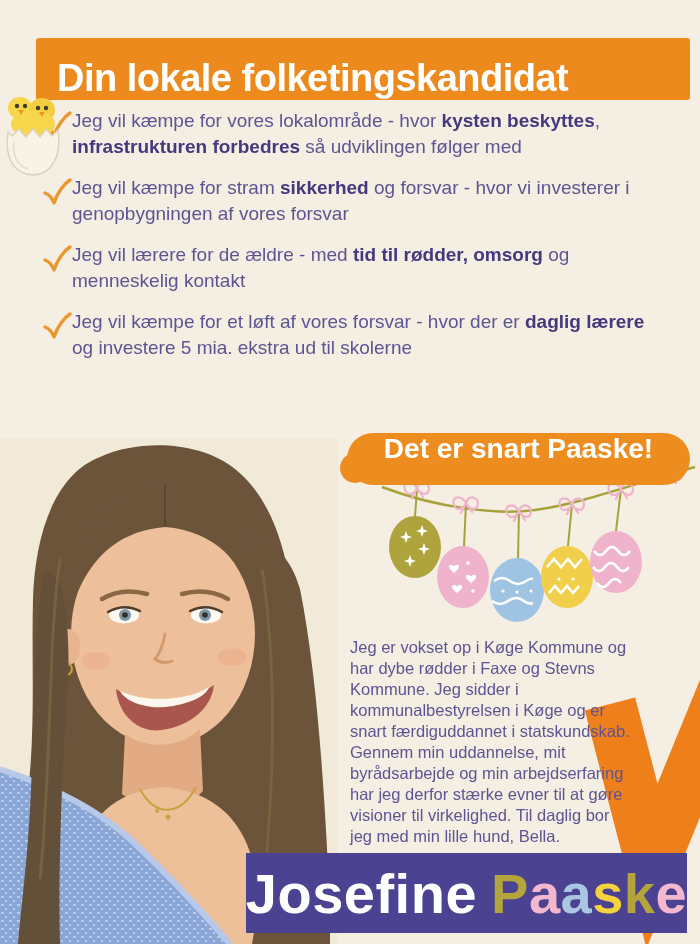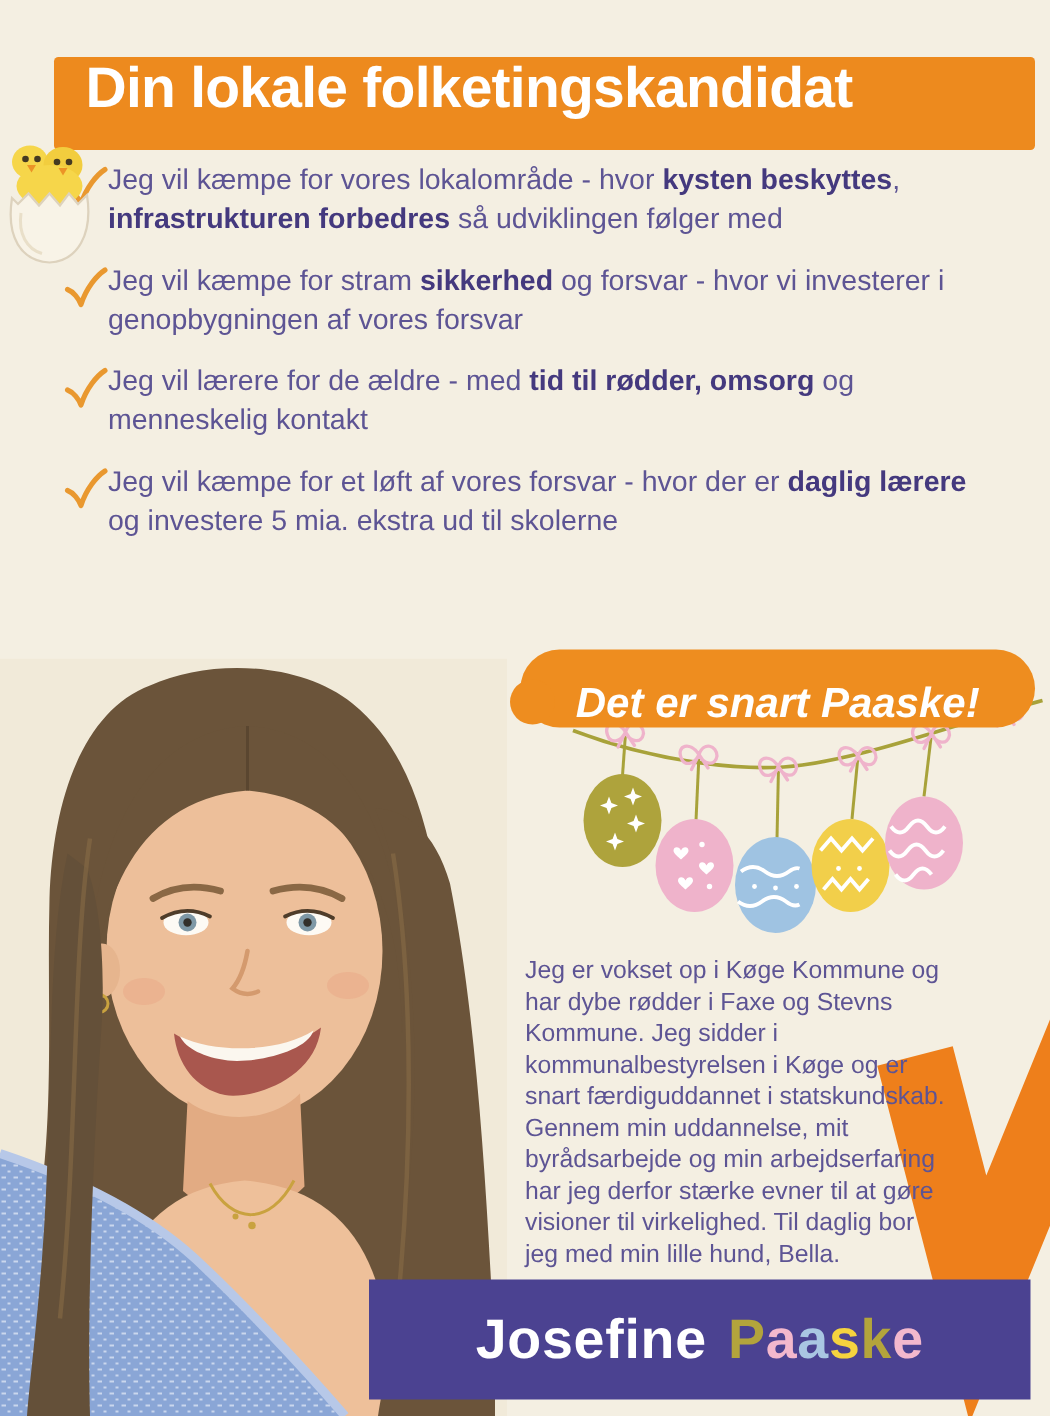--- a/index.html
+++ b/index.html
@@ -8,21 +8,21 @@
     width:700px;height:944px;
     overflow:hidden;
     background:var(--background,#f4efe2);
     font-family:"Liberation Sans","DejaVu Sans",sans-serif;
   }
   
   .top-banner{
     position:absolute;left:36px;top:38px;width:654px;height:62px;
     background:var(--banner-orange,#ed8a1e);
     border-radius:3px;
-    display:flex;align-items:flex-start;
+    display:flex;align-items:flex-end;
     padding-left:21px;box-sizing:border-box;
     z-index:2;
   }
   .top-banner .headline{
     color:#fff;font-size:38px;font-weight:bold;
     letter-spacing:-0.5px;white-space:nowrap;
   }
   
   .chick{position:absolute;left:0;top:80px;width:68px;height:100px;z-index:3;}
   
@@ -39,23 +39,22 @@
   .bullet-text{
     margin:0;font-size:19px;line-height:26px;
     color:var(--text-regular,#5d5494);max-width:598px;
   }
   .bullet-text strong{color:var(--text-bold,#44397e);font-weight:bold;}
   
   .badge{
     position:absolute;left:347px;top:433px;width:343px;height:52px;
     background:var(--badge-orange,#ee8d1f);
     border-radius:26px;
-    display:flex;align-items:flex-end;justify-content:center;
+    display:flex;align-items:flex-start;justify-content:center;
     z-index:6;
-    font-style:italic;
   }
   .badge::before{
     content:"";position:absolute;left:-7px;bottom:2px;
     width:30px;height:30px;border-radius:50%;
     background:var(--badge-orange,#ee8d1f);
   }
   .badge span{color:#fff;font-size:28px;font-weight:bold;white-space:nowrap;}
   
   .garland{position:absolute;left:370px;top:455px;width:330px;height:175px;z-index:2;}
   
@@ -69,21 +68,21 @@
   
   .vlogo{position:absolute;left:0;top:0;width:700px;height:944px;z-index:3;pointer-events:none;}
   
   .name-banner{
     position:absolute;left:246px;top:853px;width:441px;height:80px;
     background:var(--banner-purple,#4b4291);
     display:flex;align-items:center;justify-content:center;
     z-index:5;
   }
   .name-banner .name{
-    font-size:37px;font-weight:bold;white-space:nowrap;letter-spacing:0.5px;
+    font-size:56px;font-weight:bold;white-space:nowrap;letter-spacing:0.5px;
   }
   .name .first{color:#fff;margin-right:14px;}
 </style>
 </head>
 <body>
 
 <div class="page">
 
   <svg class="photo" viewBox="0 0 338 505">
     <rect x="0" y="0" width="338" height="505" fill="#f1ead9"></rect>

